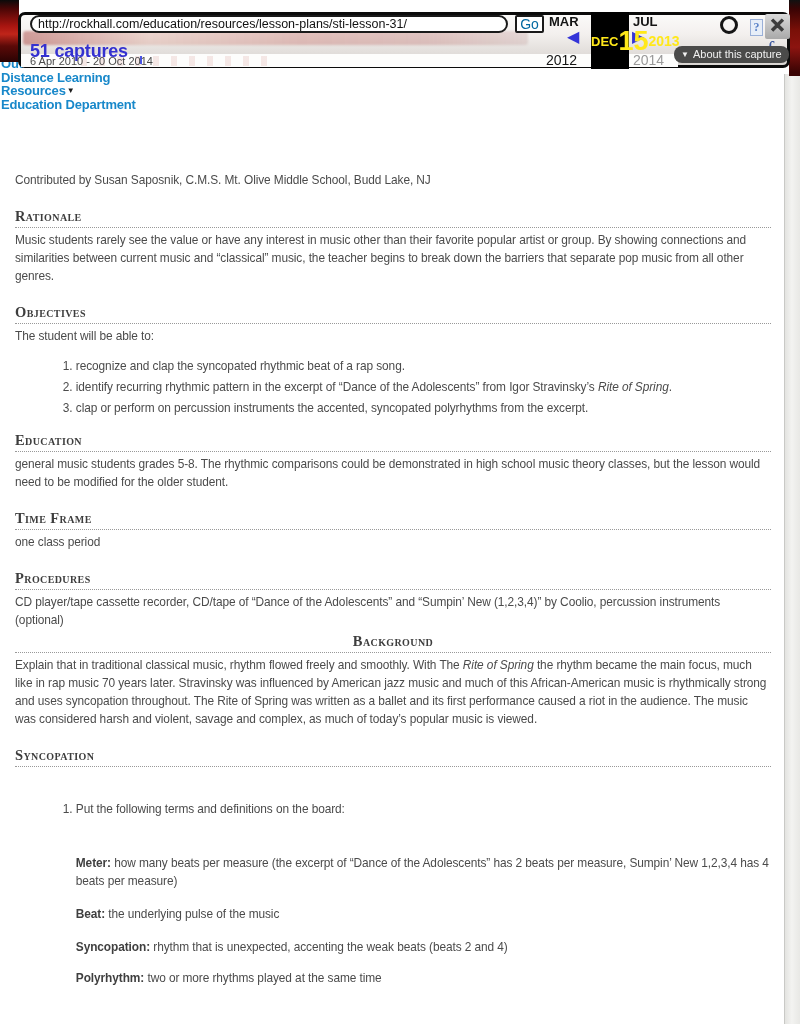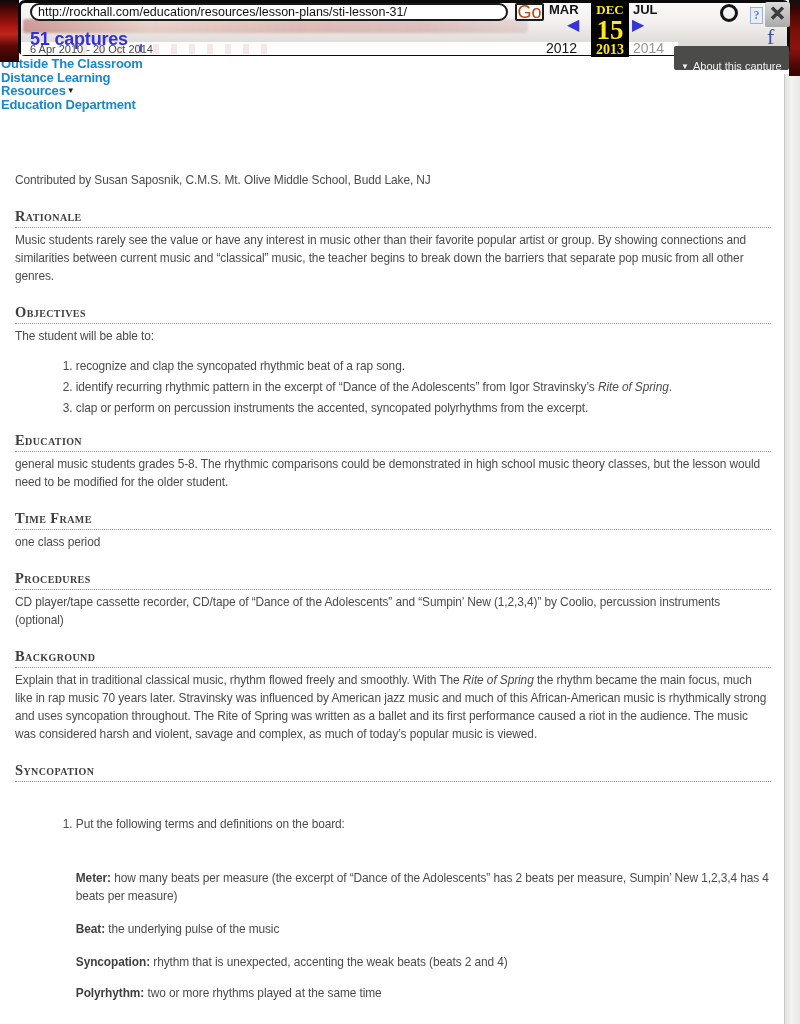--- a/index.html
+++ b/index.html
@@ -15,46 +15,46 @@
     border-left:1px solid #c9c9c6;
     background:linear-gradient(90deg,#e3e3e0 0%,#f3f3f1 45%,#e8e8e5 100%); }
 
   
   .site-nav{ position:absolute; left:1px; top:57px; z-index:2; list-style:none; }
   .site-nav a{ display:block; font-size:13px; font-weight:bold; color:#1888ca;
                text-decoration:none; line-height:13.5px; letter-spacing:-0.2px; }
   .nav-caret{ color:#1a1a1a; font-size:8px; vertical-align:2px; margin-left:1px; }
 
   
-  .wb-toolbar{ position:absolute; left:18px; top:0; width:772px; height:56px; z-index:10;
+  .wb-toolbar{ position:absolute; left:18px; top:12px; width:772px; height:56px; z-index:10;
     border:3px solid #0b0b0b; border-radius:7px;
     background:linear-gradient(180deg,#fbfaf9 0%,#f3f0ee 38%,#e3dfdc 72%,#d9d5d2 100%); }
   .wb-inner{ position:absolute; left:0; top:0; right:0; bottom:0; }
   .wb-showthrough{ position:absolute; left:2px; top:16px; width:505px; height:14px; border-radius:3px;
     background:linear-gradient(90deg,rgba(150,18,14,.38),rgba(200,70,40,.16) 25%,rgba(170,35,25,.24) 55%,rgba(150,20,15,.20) 80%,rgba(110,10,8,.10));
     filter:blur(1.2px); }
   .wb-bottom-strip{ position:absolute; left:0; top:39px; width:657px; height:13px; background:#fdfdfc; }
   .wb-smudge{ position:absolute; left:60px; top:41px; width:190px; height:10px;
     background:repeating-linear-gradient(90deg,rgba(170,40,30,.10) 0 6px,rgba(170,40,30,0) 6px 18px); }
   .wb-tick{ position:absolute; left:119px; top:41px; width:2px; height:8px; background:#4a55e8; }
 
   .wb-url{ position:absolute; left:9px; top:0; width:478px; height:18px;
     border:2px solid #1a1a1a; border-radius:9px; background:#fff;
     font-family:"Liberation Sans",sans-serif; font-size:12.5px; color:#111; padding:0 6px; }
   .wb-go{ position:absolute; left:494px; top:0; width:29px; height:18px;
     border:2px solid #1a1a1a; border-radius:2px; background:#fff;
-    font-size:18px; color:#c2410c; line-height:14px; text-align:center; cursor:pointer; }
+    font-size:14px; color:#0369a1; line-height:14px; text-align:center; cursor:pointer; }
   .wb-captures{ position:absolute; left:9px; top:26px; font-size:18px; font-weight:bold;
     color:#3431d0; text-decoration:none; letter-spacing:-0.2px; }
   .wb-range{ position:absolute; left:9px; top:40px; font-size:11px; color:#4a4a4a; }
 
   .wb-month{ position:absolute; top:-1px; font-size:13px; font-weight:bold; color:#141414; }
   .wb-month.prev{ left:528px; } .wb-month.next{ left:612px; }
   .wb-blackcol{ position:absolute; left:570px; top:-3px; width:38px; height:57px; background:#000;
-    display:flex; flex-direction:column; align-items:center;font-family:Liberation Serif, serif; }
+    display:flex; flex-direction:row; align-items:center; }
   .wb-blackcol .m{ font-size:13px; font-weight:bold; color:#ffe81a; line-height:16px; margin-top:2px; }
   .wb-blackcol .d{ font-size:27px; font-weight:bold; color:#ffe81a; line-height:24px; }
   .wb-blackcol .y{ font-size:14px; font-weight:bold; color:#ffe81a; line-height:14px; margin-top:1px; }
   .wb-arrow{ position:absolute; top:12px; font-size:16px; color:#3434d8; cursor:pointer; line-height:20px; }
   .wb-arrow.prev{ left:546px; } .wb-arrow.next{ left:611px; }
   .wb-year{ position:absolute; top:37px; font-size:14px; font-weight:normal; }
   .wb-year.prev{ left:525px; color:#151515; }
   .wb-year.next{ left:612px; color:#9a9a9a; }
 
   .wb-circle{ position:absolute; left:699px; top:1px; width:18px; height:18px;
@@ -64,21 +64,21 @@
     font-family:"Liberation Serif",serif; font-size:12px; font-weight:bold;
     text-align:center; line-height:15px; cursor:pointer; }
   .wb-close{ position:absolute; left:744px; top:-1px; width:25px; height:25px;
     background:linear-gradient(180deg,#dadada,#a9a9a9); border-radius:2px;
     color:#3d3d3d; font-size:19px; font-weight:bold; text-align:center; line-height:24px;
     cursor:pointer; -webkit-text-stroke:0.8px #3d3d3d; }
   .wb-fb{ position:absolute; left:746px; top:21px; font-family:"Liberation Serif",serif;
     font-size:22px; color:#3a569c; cursor:pointer; }
   .wb-about{ position:absolute; left:674px; top:46px; height:17px; z-index:11;
     background:#4b4b4a; color:#f0f0f0; font-size:11px; line-height:17px;
-    padding:12px 7px; border-radius:2px; cursor:pointer; white-space:nowrap; }
+    padding:0 7px; border-radius:8px; cursor:pointer; white-space:nowrap; }
   .wb-about .car{ font-size:8px; margin-right:4px; vertical-align:1px; }
 
   
   .content{ position:absolute; left:15px; top:164px; width:756px; z-index:1;
     color:#4b4b4b; }
   .cond{ width:858px; transform:scaleX(0.881); transform-origin:0 0; }
   .content p, .content li{ font-size:13.5px; line-height:18px; letter-spacing:-0.1px; }
   .content h2{ font-family:"Liberation Serif",serif; font-variant:small-caps;
     font-weight:bold; font-size:14.5px; line-height:15px; letter-spacing:0.4px; color:#3d3d3d;
     padding-bottom:3px; border-bottom:1px dotted #999; }
@@ -88,21 +88,21 @@
   ol.lesson-list li{ margin-bottom:3px; }
   .defs p{ padding-left:69px; }
 
   .contrib{ margin-top:7px; }
   .h-rationale{ margin-top:20px; }  .p-rationale{ margin-top:3px; }
   .h-objectives{ margin-top:20px; } .p-obj-intro{ margin-top:3px; }
   .ol-objectives{ margin-top:12px; }
   .h-audience{ margin-top:16px; }   .p-audience{ margin-top:3px; }
   .h-time{ margin-top:20px; }       .p-time{ margin-top:3px; }
   .h-materials{ margin-top:20px; }  .p-materials{ margin-top:3px; }
-  .h-background{ margin-top:20px; } .p-background{ margin-top:3px; }
+  .h-background{ margin-top:5px;text-align:center; } .p-background{ margin-top:3px; }
   .h-procedures{ margin-top:20px; }
   .ol-step{ margin-top:33px; }
   .p-meter{ margin-top:36px; } .p-beat{ margin-top:15px; }
   .p-sync{ margin-top:15px; }  .p-poly{ margin-top:13px; }
 </style>
 </head>
 <body>
 
 <div class="red-strip-left"></div>
 <div class="red-strip-right"></div>

